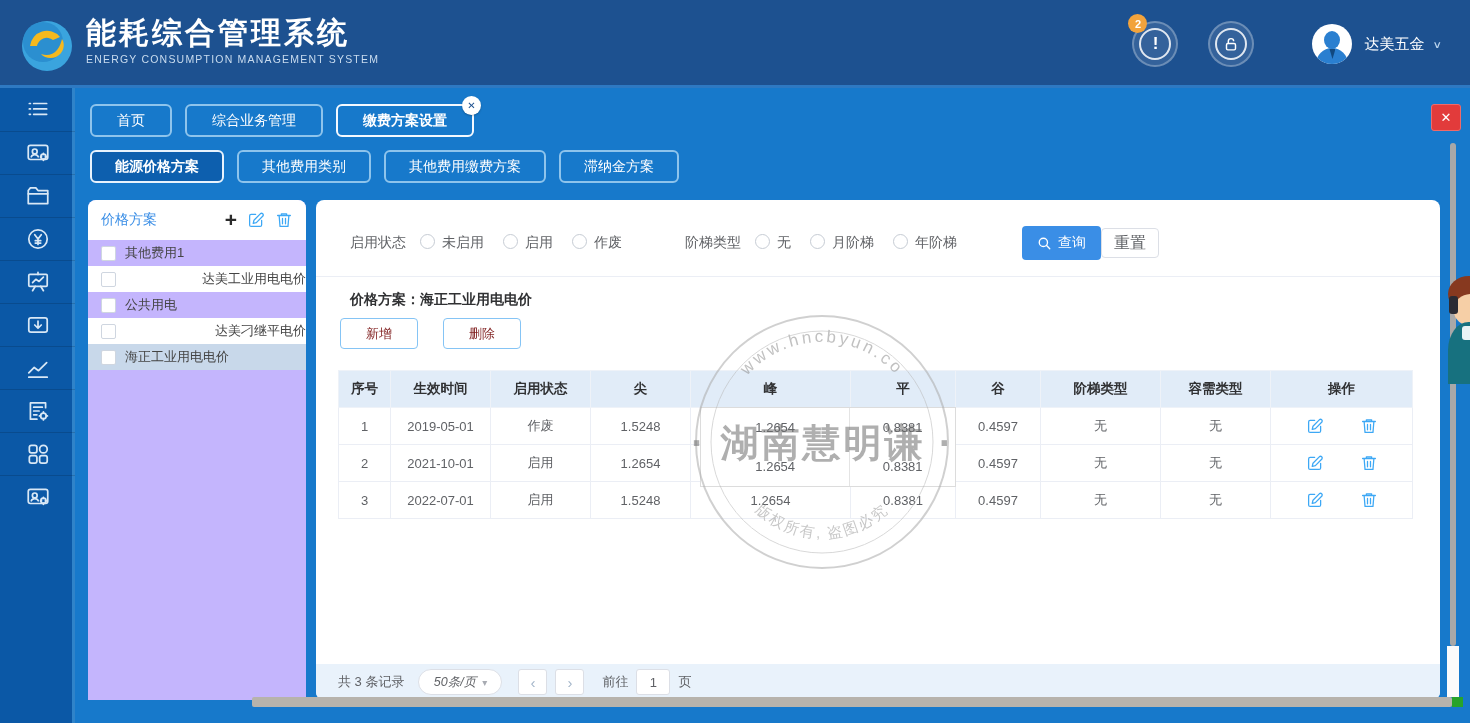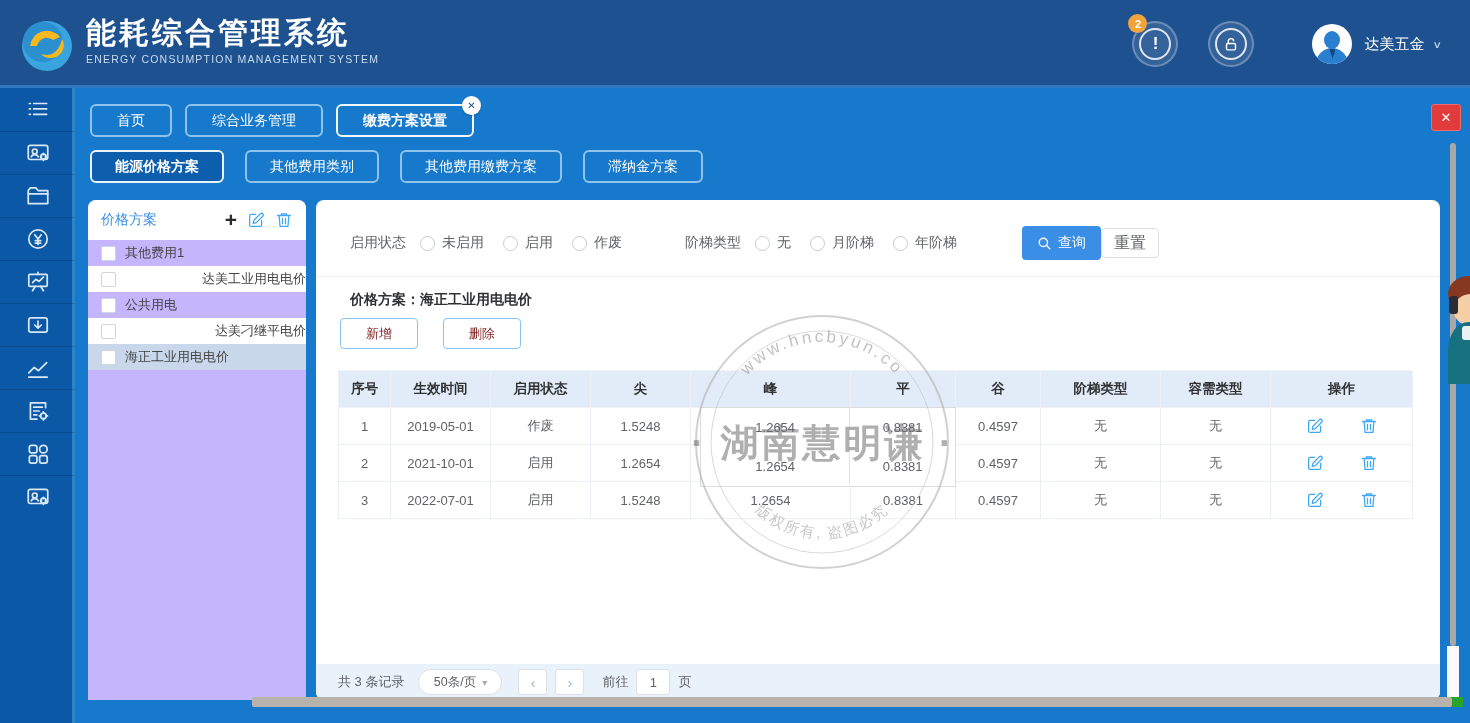--- a/index.html
+++ b/index.html
@@ -34,42 +34,42 @@
   .side-item{width:75px;height:43px;display:flex;align-items:center;justify-content:center;cursor:pointer;color:#d9e8f6;}
   .side-item + .side-item{border-top:1px solid rgba(0,0,0,.14);}
   .side-item svg{stroke:currentColor;fill:none;stroke-width:1.6;stroke-linecap:round;stroke-linejoin:round;}
   
   .tab-row{position:absolute;left:90px;top:104px;display:flex;gap:13px;}
   .tab{height:33px;padding:0 25px;border:2px solid #8ec4ec;border-radius:6px;color:#fff;font-size:14px;
     display:flex;align-items:center;cursor:pointer;position:relative;background:transparent;}
   .tab.active{border-color:#f4f9ff;font-weight:bold;}
   .tab-close-badge{position:absolute;right:-9px;top:-10px;width:19px;height:19px;border-radius:50%;background:#fff;
     color:#1d5190;font-size:10px;font-weight:bold;display:flex;align-items:center;justify-content:center;box-shadow:0 1px 2px rgba(0,0,0,.25);cursor:pointer;}
-  .subtab-row{position:absolute;left:90px;top:150px;display:flex;gap:21px;}
+  .subtab-row{position:absolute;left:90px;top:150px;display:flex;gap:13px;}
   .subtab{height:33px;padding:0 23px;border:2px solid #8ec4ec;border-radius:6px;color:#fff;font-size:14px;
     display:flex;align-items:center;cursor:pointer;}
   .subtab.active{background:#0d5fae;border-color:#e8f3fd;font-weight:bold;}
   .win-close{position:absolute;left:1431px;top:104px;width:30px;height:27px;background:#e23b3b;border-radius:3px;
     color:#fff;font-size:13px;display:flex;align-items:center;justify-content:center;cursor:pointer;border:1px solid #ef6a6a;}
   
   .left-panel{position:absolute;left:88px;top:200px;width:218px;height:500px;background:#c4b5fd;border-radius:8px 8px 0 0;overflow:hidden;}
   .lp-head{height:40px;background:#fff;display:flex;align-items:center;justify-content:space-between;padding:0 13px;}
   .lp-title{color:#3a8ee6;font-size:14px;}
   .lp-icons{display:flex;align-items:center;gap:10px;}
   .lp-plus{font-size:21px;color:#2b2b2b;font-weight:bold;line-height:18px;cursor:pointer;}
   .lp-icons svg{stroke:#3da8f5;fill:none;stroke-width:1.7;stroke-linecap:round;stroke-linejoin:round;cursor:pointer;}
   .lp-item{height:26px;display:flex;align-items:center;gap:9px;padding-left:13px;font-size:13px;color:#444;cursor:pointer;}
   .lp-item.alt{background:#fff;justify-content:space-between;}
   .lp-item.selected{background:#c8d8ea;}
   .cbx{width:15px;height:15px;background:#fff;border:1px solid #cfd6e0;border-radius:2px;flex:none;cursor:pointer;}
   
   .main-panel{position:absolute;left:316px;top:200px;width:1124px;height:500px;background:#fff;border-radius:8px;overflow:hidden;}
   .filter-row{position:absolute;left:34px;top:25px;height:36px;display:flex;align-items:center;font-size:14px;color:#606266;}
   .f-label{margin-right:14px;}
-  .radio{display:flex;align-items:center;gap:7px;margin-right:19px;cursor:pointer;}
+  .radio{display:flex;gap:7px;margin-right:19px;cursor:pointer;}
   .radio-circle{width:15px;height:15px;border-radius:50%;border:1.5px solid #c6ccd4;background:#fff;flex:none;}
   .gap-tier{margin-left:44px;}
   .btn-query{margin-left:46px;width:79px;height:34px;background:#3a8ee6;border-radius:4px;color:#fff;font-size:14px;
     display:flex;align-items:center;justify-content:center;gap:6px;cursor:pointer;}
   .btn-query svg{stroke:#fff;fill:none;stroke-width:1.8;stroke-linecap:round;}
   .btn-reset{width:58px;height:30px;background:#fff;border:1px solid #dcdfe6;border-radius:4px;
     color:#606266;font-size:16px;display:flex;align-items:center;justify-content:center;cursor:pointer;}
   .divider{position:absolute;left:0;top:76px;width:100%;border-bottom:1px solid #ebeef5;}
   .scheme-line{position:absolute;left:34px;top:91px;font-size:14px;color:#303133;font-weight:bold;}
   .scheme-line .val{font-weight:bold;}
@@ -78,21 +78,21 @@
     font-size:13px;display:flex;align-items:center;justify-content:center;cursor:pointer;}
   table.grid{position:absolute;left:22px;top:170px;width:1074px;border-collapse:collapse;table-layout:fixed;}
   table.grid th{background:#e1ecf8;height:37px;font-size:13.5px;color:#303133;font-weight:bold;border:1px solid #eef2f8;}
   table.grid td{height:37px;text-align:center;font-size:13px;color:#606266;border:1px solid #ebeef5;background:#fff;}
   .op-cell{display:flex;align-items:center;justify-content:center;gap:36px;}
   .op-cell svg{stroke:#3da8f5;fill:none;stroke-width:1.7;stroke-linecap:round;stroke-linejoin:round;cursor:pointer;}
   .pager{position:absolute;left:0;bottom:0;width:100%;height:36px;background:#e9f2fb;display:flex;align-items:center;
     padding-left:22px;font-size:13px;color:#606266;}
   .pg-total{margin-right:14px;}
   .pg-size{width:84px;height:26px;background:#fff;border:1px solid #dcdfe6;border-radius:13px;display:flex;align-items:center;
-    justify-content:center;gap:6px;font-size:12.5px;color:#606266;cursor:pointer;margin-right:16px;}
+    justify-content:center;gap:6px;font-size:12.5px;color:#606266;cursor:pointer;margin-right:16px;font-style:italic;}
   .pg-size .arr{color:#a8abb2;font-size:10px;}
   .pg-btn{width:29px;height:26px;background:#fff;border:1px solid #dcdfe6;border-radius:3px;display:flex;align-items:center;
     justify-content:center;color:#a3b5c9;font-size:15px;cursor:pointer;margin-right:8px;}
   .pg-goto{margin:0 8px 0 10px;}
   .pg-input{width:34px;height:26px;border:1px solid #dcdfe6;border-radius:3px;text-align:center;font-size:13px;color:#606266;
     font-family:inherit;}
   .pg-unit{margin-left:8px;}
   
   .wm-box{position:absolute;left:700px;top:407px;width:256px;height:80px;background:#fff;border:1px solid #dcdcdc;z-index:5;
     display:flex;pointer-events:none;}

